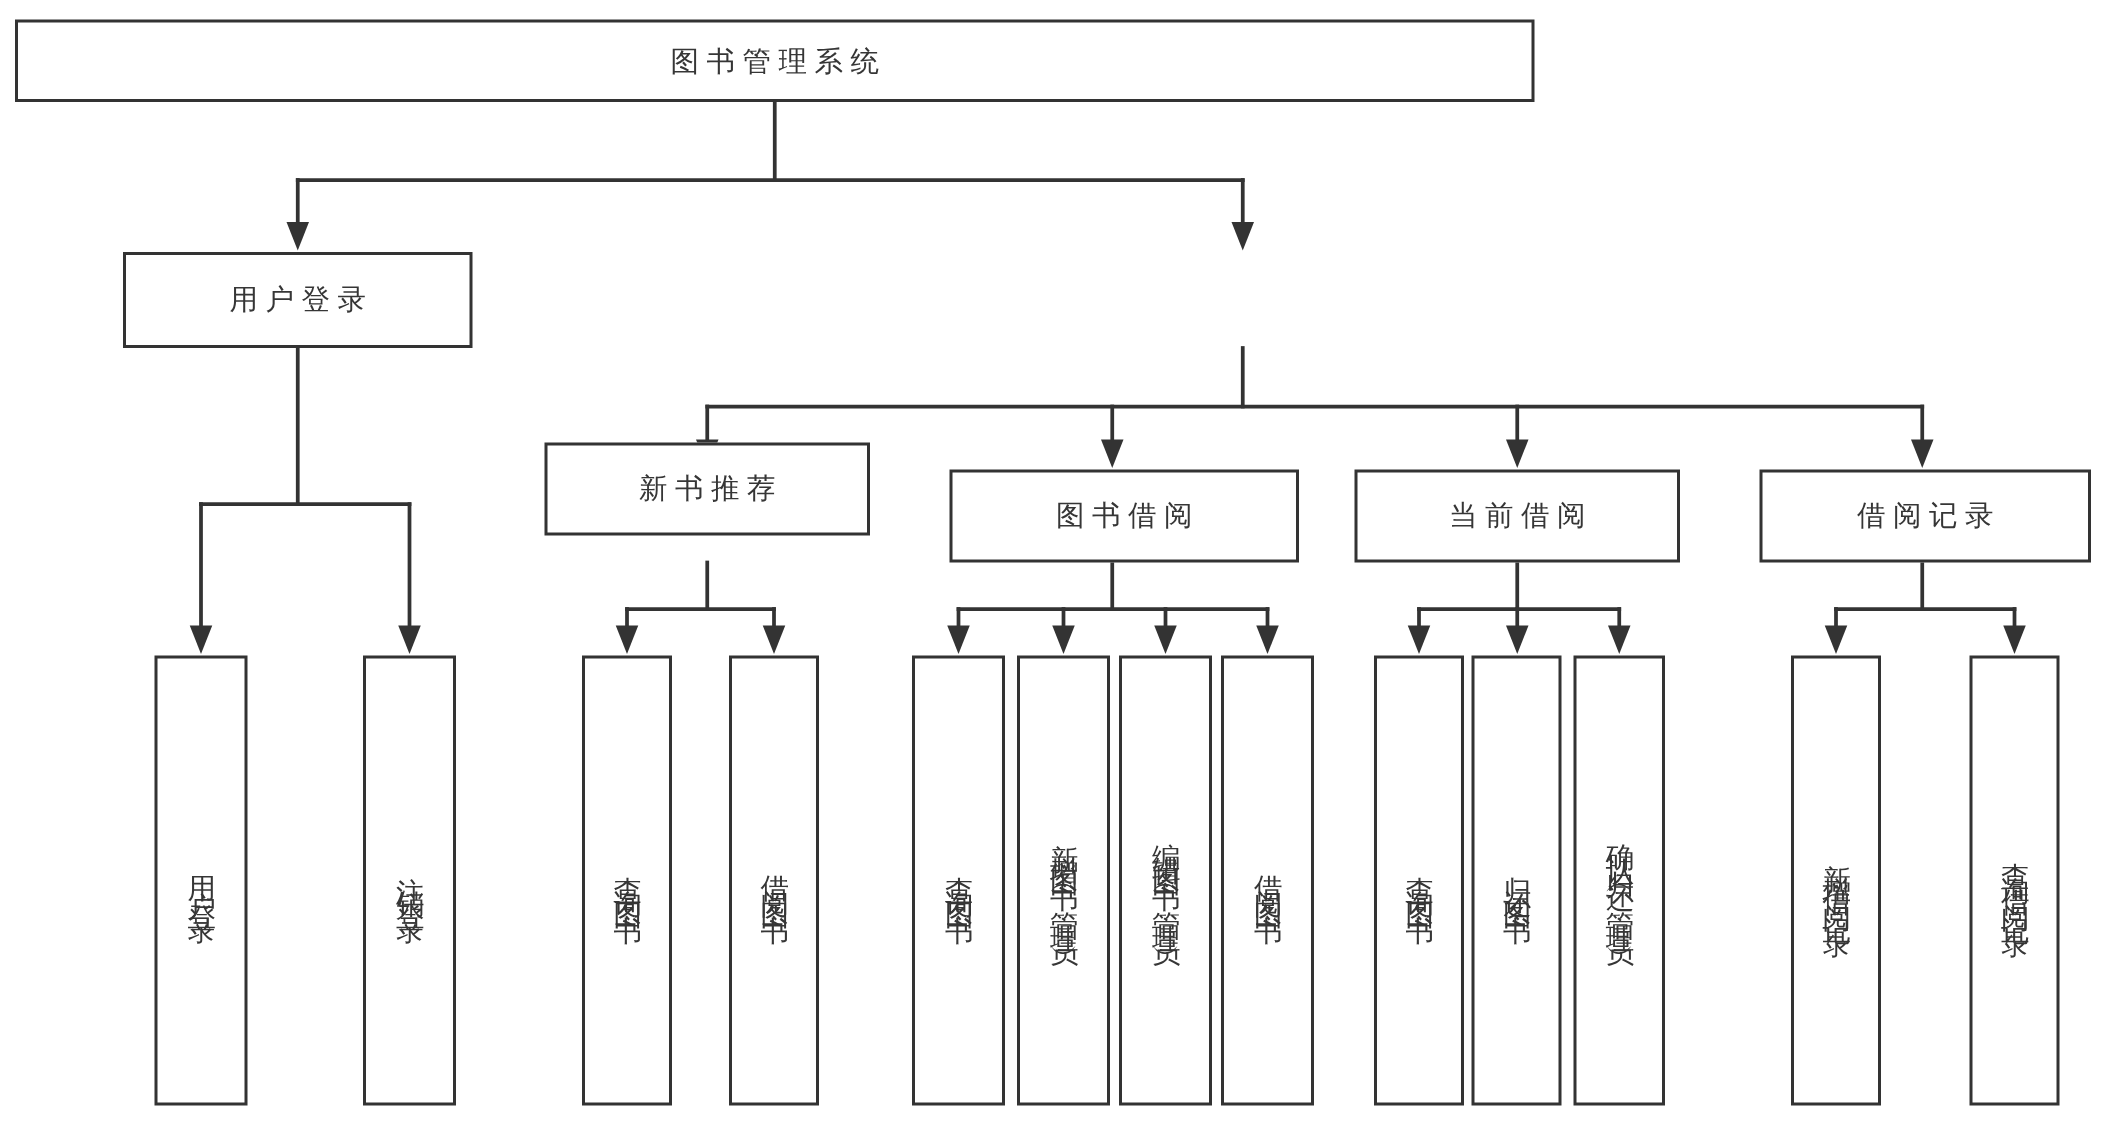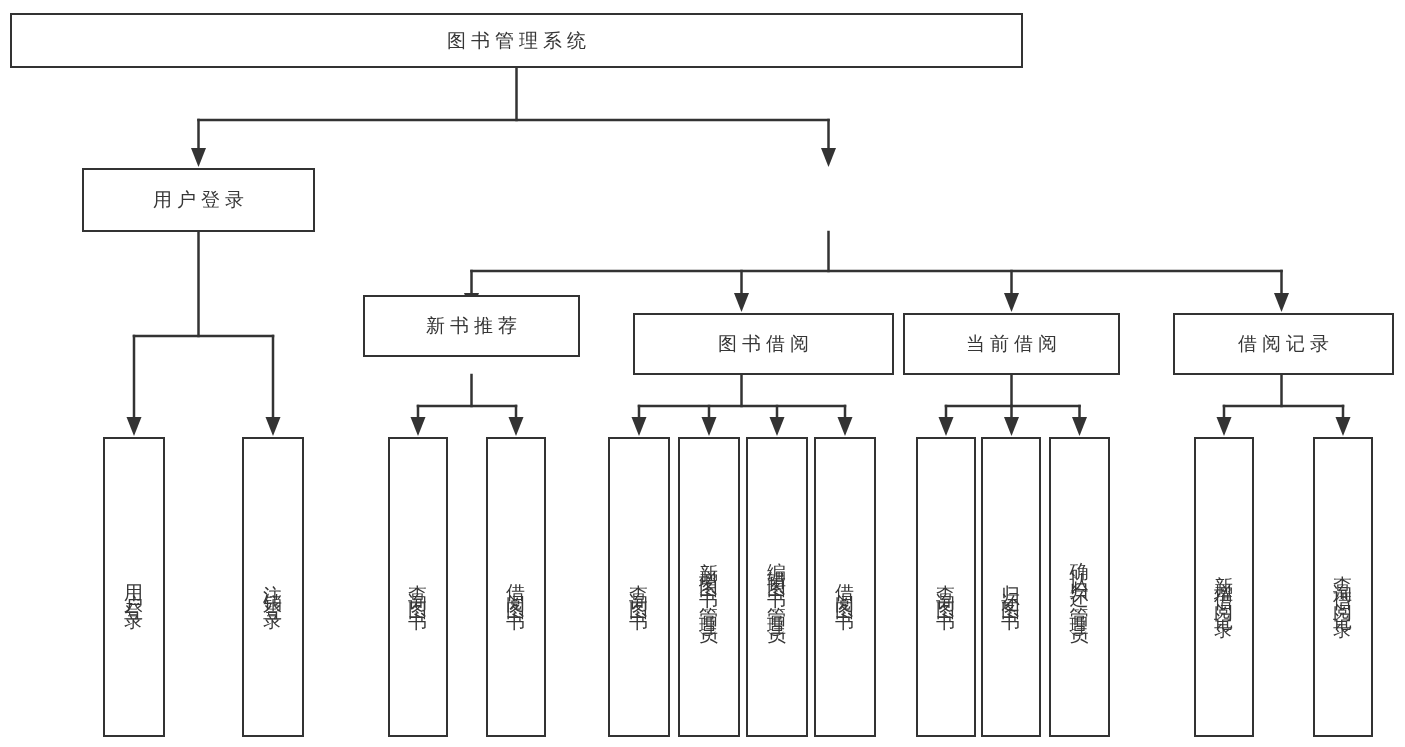--- a/index.html
+++ b/index.html
@@ -135,21 +135,21 @@
     <span>图书管理系统</span>
   </div>
 
   <div class="node h-node" style="left:82px; top:168px; width:233px; height:64px;">
     <span>用户登录</span>
   </div>
 
   <div class="node h-node" style="left:363px; top:295px; width:217px; height:62px;">
     <span>新书推荐</span>
   </div>
-  <div class="node h-node" style="left:633px; top:313px; width:261px; height:62px;justify-content:center;">
+  <div class="node h-node" style="left:633px; top:313px; width:233px; height:62px;justify-content:center;">
     <span>图书借阅</span>
   </div>
   <div class="node h-node" style="left:903px; top:313px; width:217px; height:62px;">
     <span>当前借阅</span>
   </div>
   <div class="node h-node" style="left:1173px; top:313px; width:221px; height:62px;">
     <span>借阅记录</span>
   </div>
 
   <div class="node v-node" style="left:103px; top:437px; width:62px; height:300px;">

